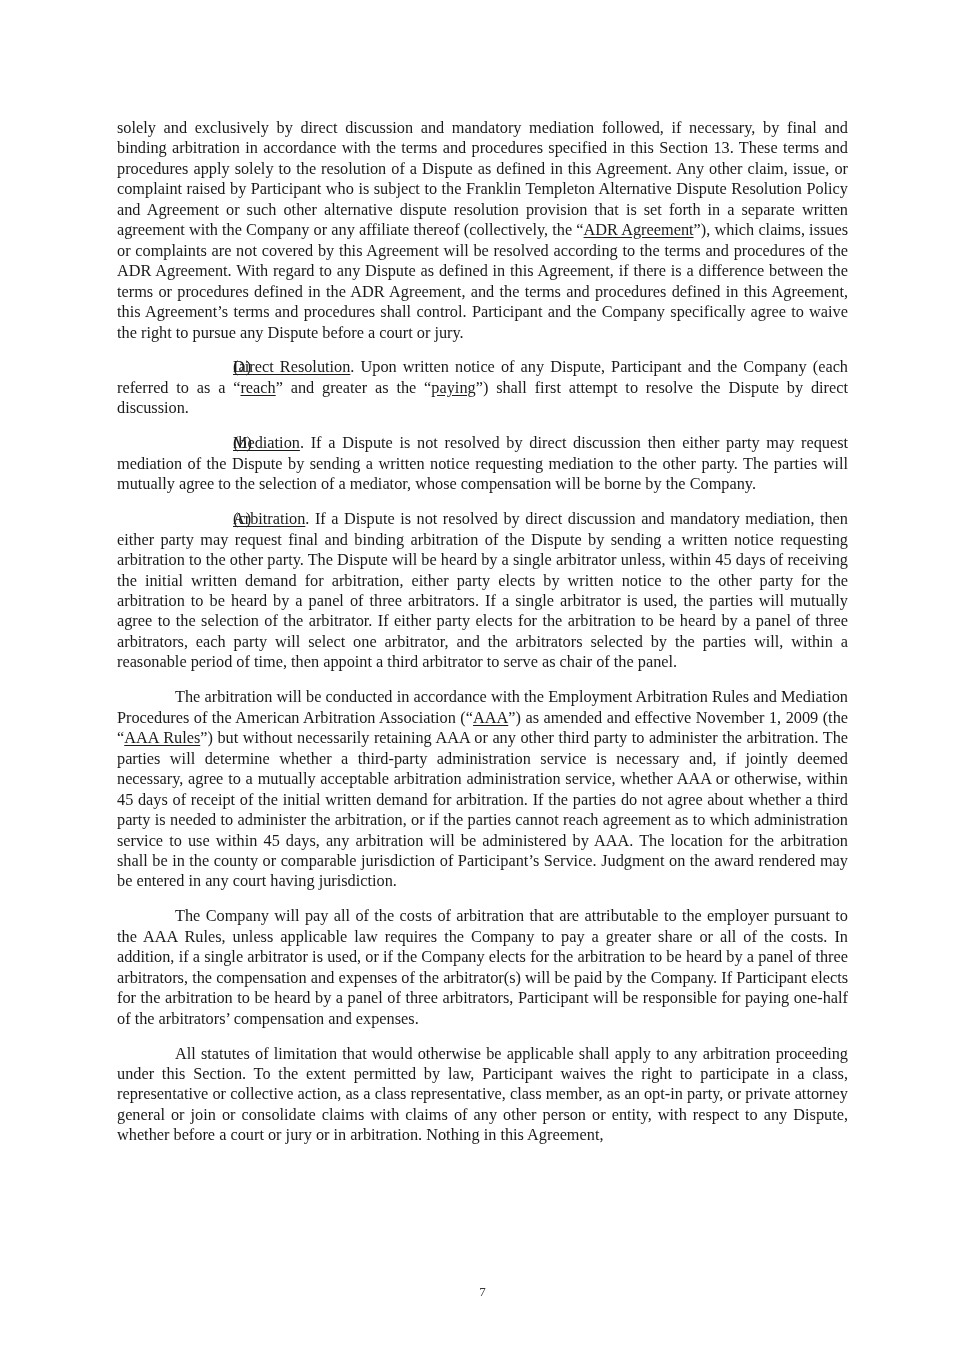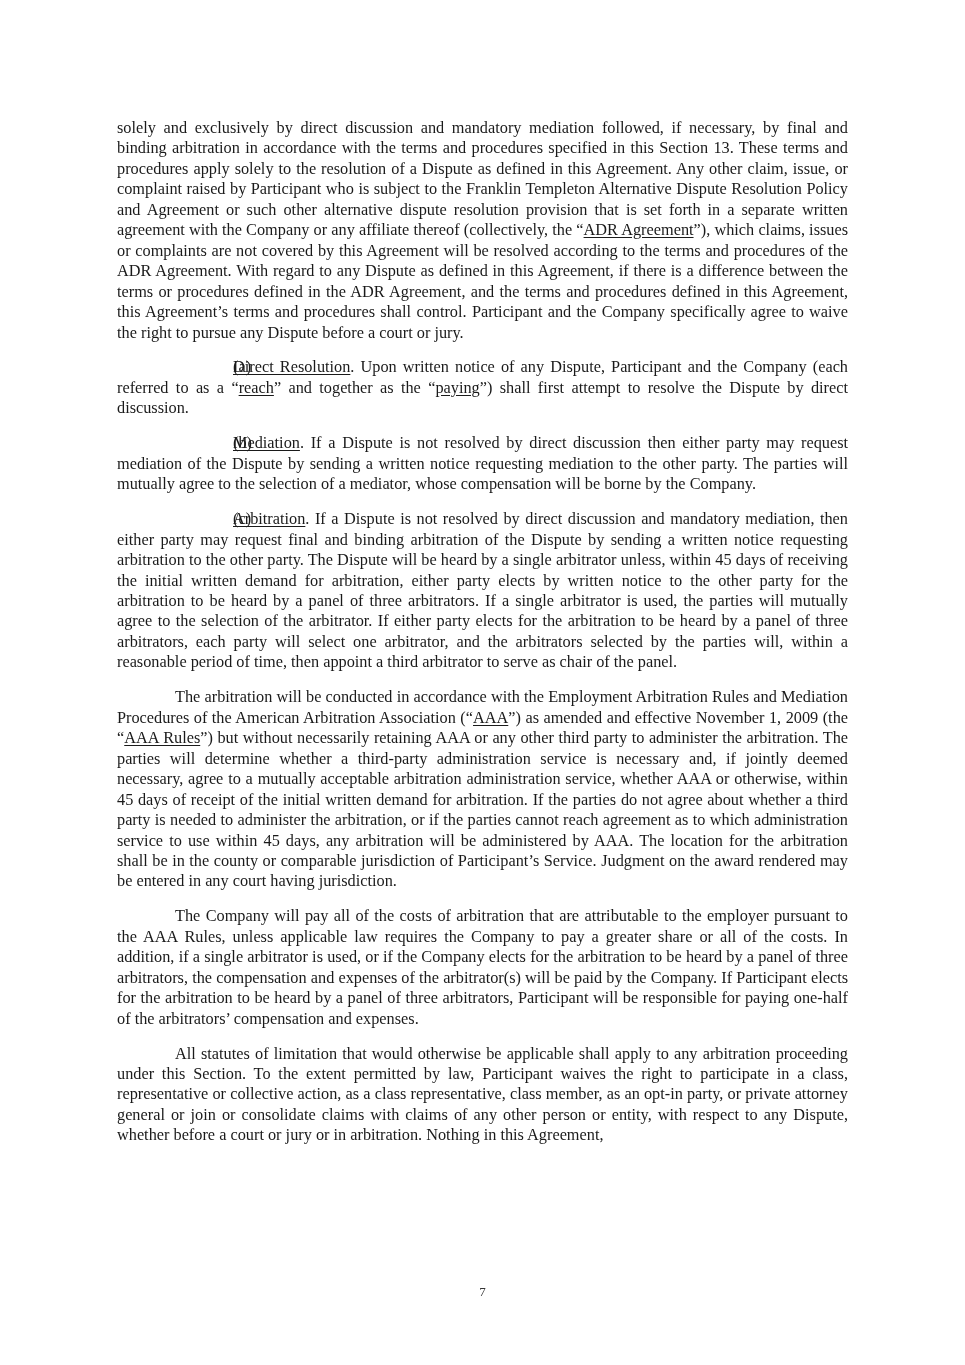--- a/index.html
+++ b/index.html
@@ -32,21 +32,21 @@
     color: #333;
   }
 </style>
 </head>
 <body>
 
 <div class="page">
 
   <p class="para"><span>solely and exclusively by direct discussion and mandatory mediation followed, if necessary, by final and binding arbitration in accordance with the terms and procedures specified in this Section 13.  These terms and procedures apply solely to the resolution of a Dispute as defined in this Agreement.  Any other claim, issue, or complaint raised by Participant who is subject to the Franklin Templeton Alternative Dispute Resolution Policy and Agreement or such other alternative dispute resolution provision that is set forth in a separate written agreement with the Company or any affiliate thereof (collectively, the “</span><span class="u">ADR Agreement</span><span>”), which claims, issues or complaints are not covered by this Agreement will be resolved according to the terms and procedures of the ADR Agreement.  With regard to any Dispute as defined in this Agreement, if there is a difference between the terms or procedures defined in the ADR Agreement, and the terms and procedures defined in this Agreement, this Agreement’s terms and procedures shall control.  Participant and the Company specifically agree to waive the right to pursue any Dispute before a court or jury.</span></p>
 
-  <p class="para indent"><span class="label">(a)</span><span class="u">Direct Resolution</span><span>.  Upon written notice of any Dispute, Participant and the Company (each referred to as a “</span><span class="u">reach</span><span>” and together as the “</span><span class="u">paying</span><span>”) shall first attempt to resolve the Dispute by direct discussion.</span></p>
+  <p class="para indent"><span class="label">(a)</span><span class="u">Direct Resolution</span><span>.  Upon written notice of any Dispute, Participant and the Company (each referred to as a “</span><span class="u">reach</span><span>” and greater as the “</span><span class="u">paying</span><span>”) shall first attempt to resolve the Dispute by direct discussion.</span></p>
 
   <p class="para indent"><span class="label">(b)</span><span class="u">Mediation</span><span>.  If a Dispute is not resolved by direct discussion then either party may request mediation of the Dispute by sending a written notice requesting mediation to the other party.  The parties will mutually agree to the selection of a mediator, whose compensation will be borne by the Company.</span></p>
 
   <p class="para indent"><span class="label">(c)</span><span class="u">Arbitration</span><span>.  If a Dispute is not resolved by direct discussion and mandatory mediation, then either party may request final and binding arbitration of the Dispute by sending a written notice requesting arbitration to the other party.  The Dispute will be heard by a single arbitrator unless, within 45 days of receiving the initial written demand for arbitration, either party elects by written notice to the other party for the arbitration to be heard by a panel of three arbitrators.  If a single arbitrator is used, the parties will mutually agree to the selection of the arbitrator.  If either party elects for the arbitration to be heard by a panel of three arbitrators, each party will select one arbitrator, and the arbitrators selected by the parties will, within a reasonable period of time, then appoint a third arbitrator to serve as chair of the panel.</span></p>
 
   <p class="para indent"><span>The arbitration will be conducted in accordance with the Employment Arbitration Rules and Mediation Procedures of the American Arbitration Association (“</span><span class="u">AAA</span><span>”) as amended and effective November 1, 2009 (the “</span><span class="u">AAA Rules</span><span>”) but without necessarily retaining AAA or any other third party to administer the arbitration.  The parties will determine whether a third-party administration service is necessary and, if jointly deemed necessary, agree to a mutually acceptable arbitration administration service, whether AAA or otherwise, within 45 days of receipt of the initial written demand for arbitration.  If the parties do not agree about whether a third party is needed to administer the arbitration, or if the parties cannot reach agreement as to which administration service to use within 45 days, any arbitration will be administered by AAA.  The location for the arbitration shall be in the county or comparable jurisdiction of Participant’s Service.  Judgment on the award rendered may be entered in any court having jurisdiction.</span></p>
 
   <p class="para indent"><span>The Company will pay all of the costs of arbitration that are attributable to the employer pursuant to the AAA Rules, unless applicable law requires the Company to pay a greater share or all of the costs.  In addition, if a single arbitrator is used, or if the Company elects for the arbitration to be heard by a panel of three arbitrators, the compensation and expenses of the arbitrator(s) will be paid by the Company.  If Participant elects for the arbitration to be heard by a panel of three arbitrators, Participant will be responsible for paying one-half of the arbitrators’ compensation and expenses.</span></p>
 
   <p class="para indent"><span>All statutes of limitation that would otherwise be applicable shall apply to any arbitration proceeding under this Section.  To the extent permitted by law, Participant waives the right to participate in a class, representative or collective action, as a class representative, class member, as an opt-in party, or private attorney general or join or consolidate claims with claims of any other person or entity, with respect to any Dispute, whether before a court or jury or in arbitration.  Nothing in this Agreement,</span></p>

